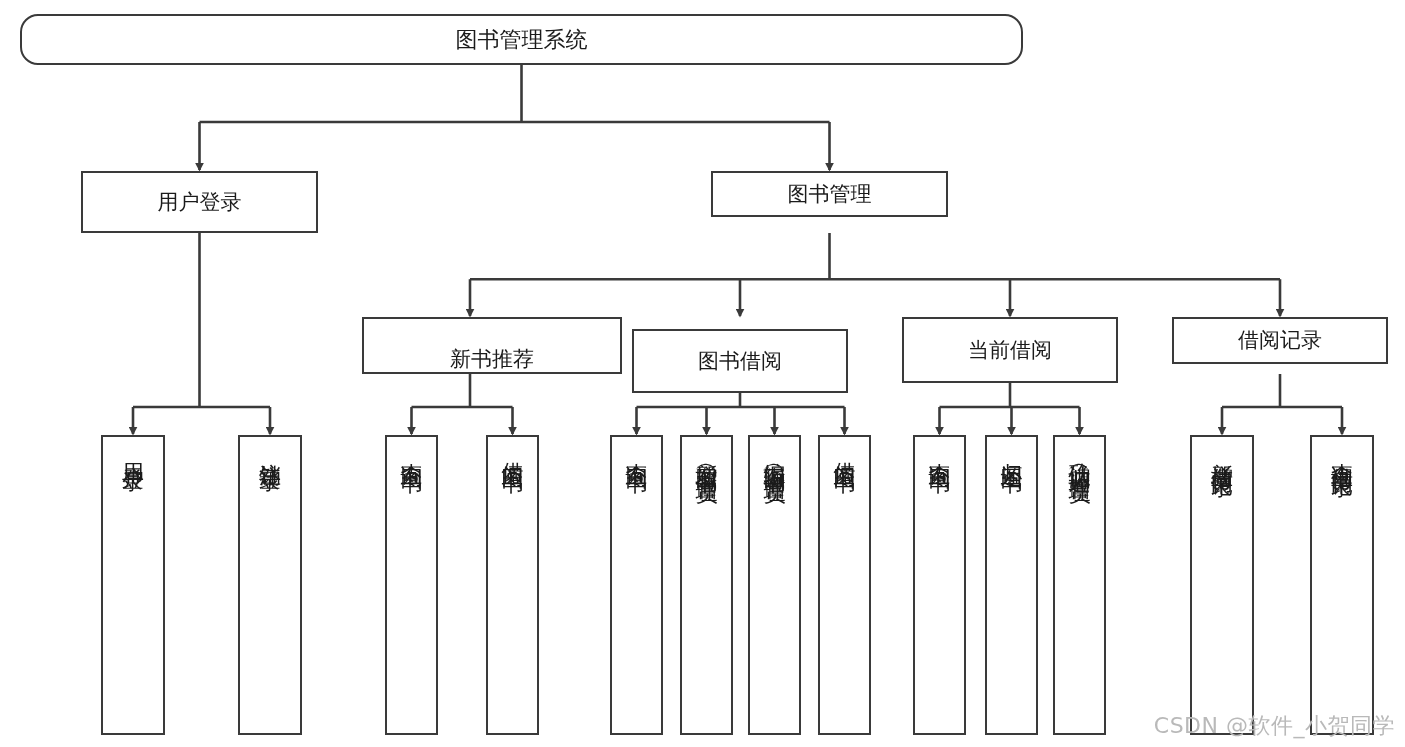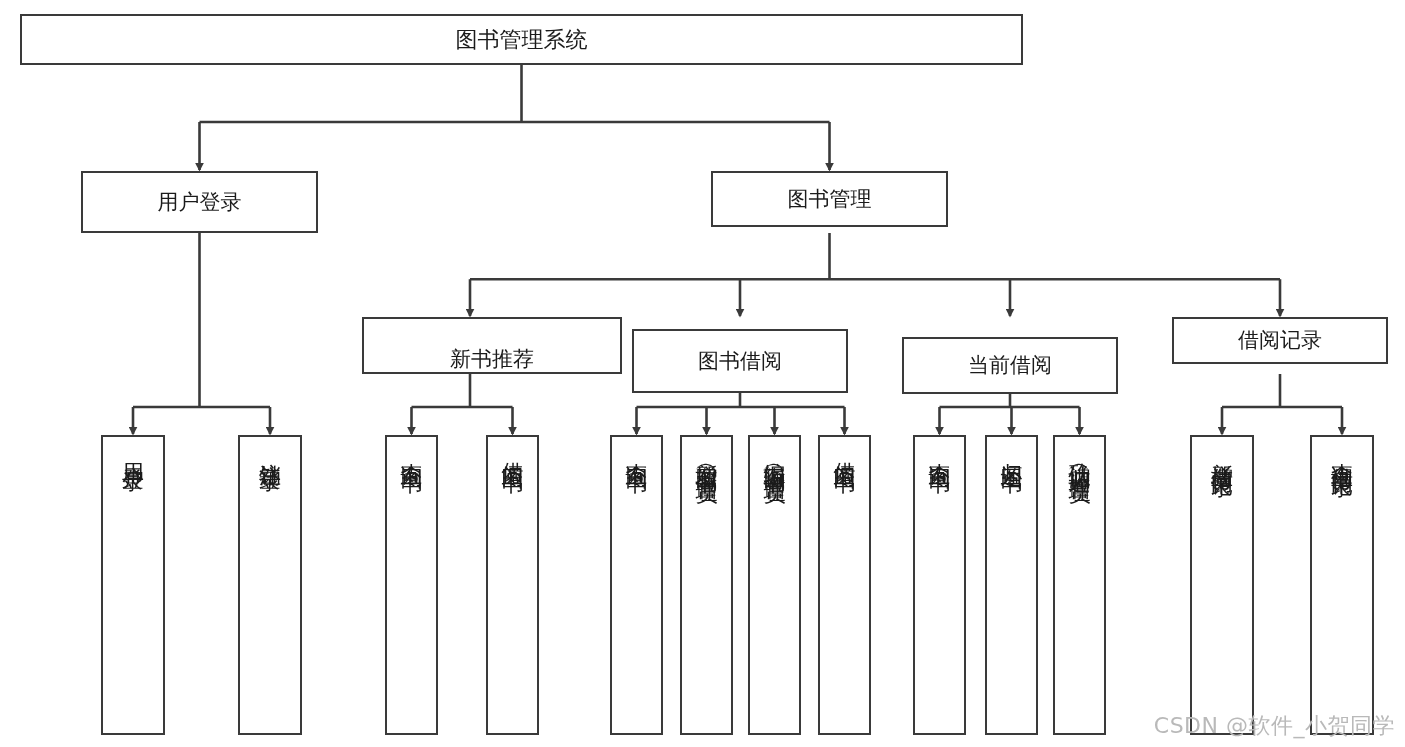--- a/index.html
+++ b/index.html
@@ -117,36 +117,36 @@
         <path d="M 1011.5 407 L 1011.5 434" marker-end="url(#arrowhead)"></path>
         <path d="M 1079.5 407 L 1079.5 434" marker-end="url(#arrowhead)"></path>
         <path d="M 1280 374 L 1280 407"></path>
         <path d="M 1222 407 L 1342 407"></path>
         <path d="M 1222 407 L 1222 434" marker-end="url(#arrowhead)"></path>
         <path d="M 1342 407 L 1342 434" marker-end="url(#arrowhead)"></path>
       </g>
   </svg>
 
   <div id="node-layer">
-      <div class="node horiz root" style="left: 20px; top: 14px; width: 1003px; height: 51px;">
+      <div class="node horiz root" style="left: 20px; top: 14px; width: 1003px; height: 51px; border-radius: 18px;">
         <span class="node-label">图书管理系统</span>
       </div>
       <div class="node horiz" style="left: 81px; top: 171px; width: 237px; height: 62px;">
         <span class="node-label">用户登录</span>
       </div>
-      <div class="node horiz" style="left: 711px; top: 171px; width: 237px; height: 56px;">
+      <div class="node horiz" style="left: 711px; top: 171px; width: 237px; height: 46px;">
         <span class="node-label">图书管理</span>
       </div>
       <div class="node horiz" style="left: 362px; top: 317px; width: 260px; height: 57px; align-items: flex-end;">
         <span class="node-label">新书推荐</span>
       </div>
       <div class="node horiz" style="left: 632px; top: 329px; width: 216px; height: 64px;">
         <span class="node-label">图书借阅</span>
       </div>
-      <div class="node horiz" style="left: 902px; top: 317px; width: 216px; height: 57px; margin-top: 20px;">
+      <div class="node horiz" style="left: 902px; top: 317px; width: 216px; height: 66px;">
         <span class="node-label">当前借阅</span>
       </div>
       <div class="node horiz" style="left: 1172px; top: 317px; width: 216px; height: 47px;">
         <span class="node-label">借阅记录</span>
       </div>
       <div class="node leaf" style="left: 101px; top: 435px; width: 64px; height: 300px;">
         <span class="node-label">用户登录</span>
       </div>
       <div class="node leaf" style="left: 238px; top: 435px; width: 64px; height: 300px;">
         <span class="node-label">注销登录</span>

